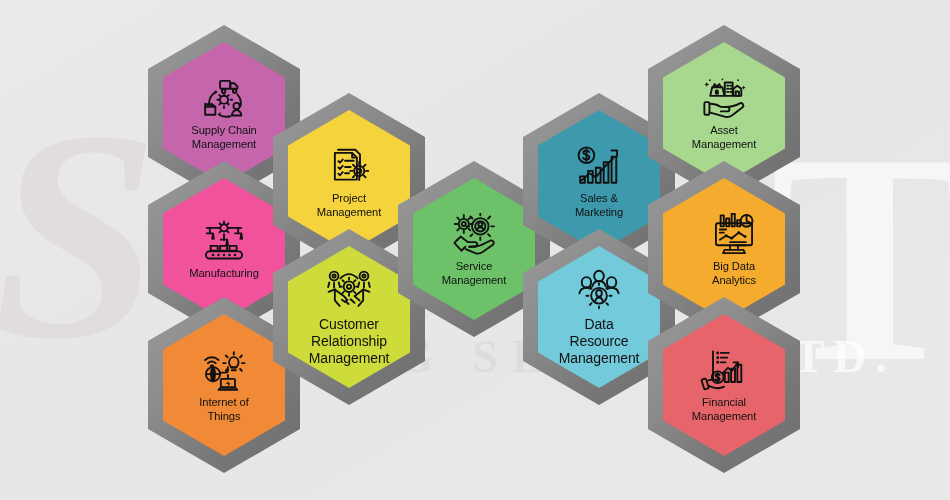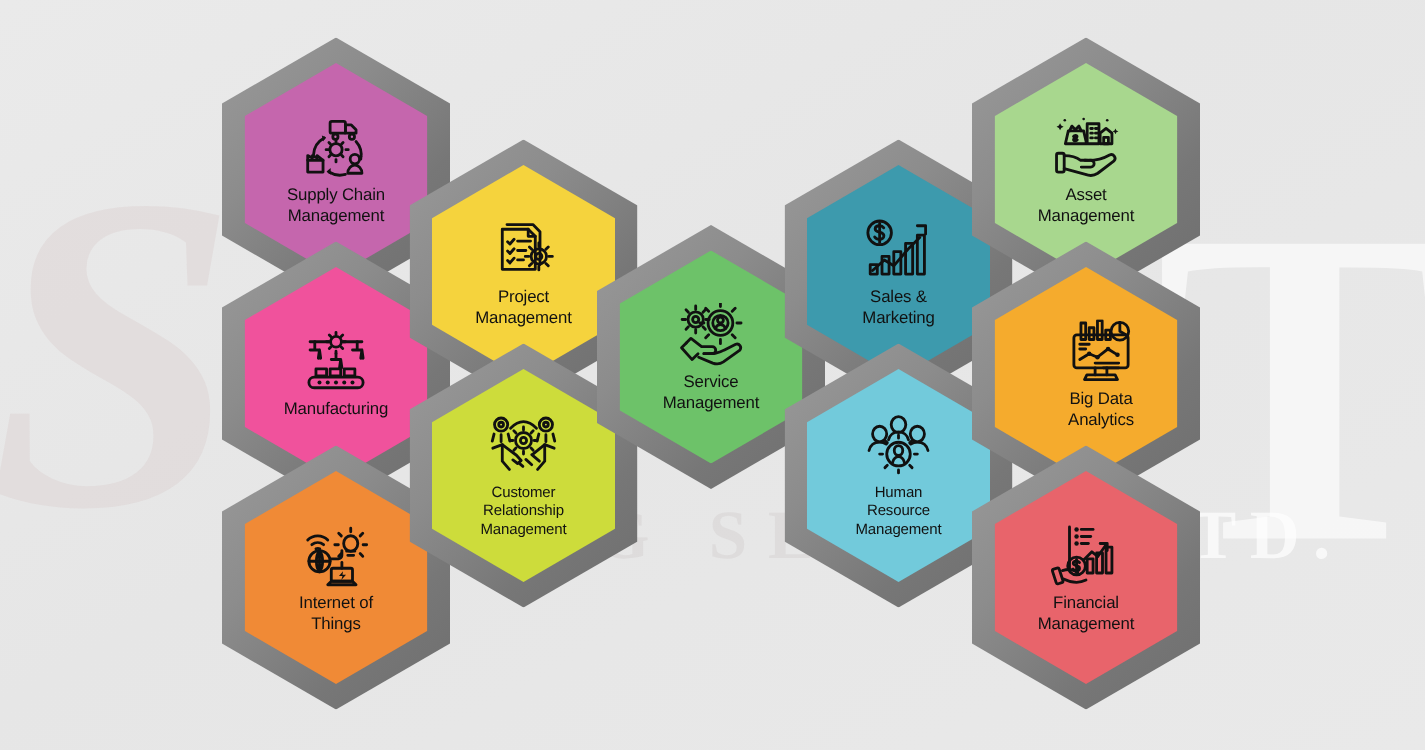--- a/index.html
+++ b/index.html
@@ -56,21 +56,21 @@
   .ico{
     width:52px;height:44px;display:block;margin-bottom:3px;
     flex:0 0 auto;
   }
   .ico svg{display:block;width:100%;height:100%;}
   .lbl{
     font-size:11.2px;font-weight:400;line-height:1.22;
     color:#111111;text-align:center;letter-spacing:-0.1px;
     white-space:pre-line;
   }
-  .lbl.sm{font-size:10px;}
+  .lbl.sm{font-size:14px;}
 </style>
 </head>
 <body>
 
 <div id="stage">
 
   <div class="wm wm-s">S</div>
   <div class="wm wm-t">T</div>
   <div class="wm wm-mid">NG SE</div>
   <div class="wm wm-ltd">LTD.</div>
@@ -195,21 +195,21 @@
           <path d="M28 41.5l3.5 3M34 38.5l5 4.5M39 34.5l6.5 5.5"></path>
           <path d="M14 26v14l6 7M50 26v14l-6 7"></path>
         </svg>
       </span>
       <span class="lbl sm">Customer
 Relationship
 Management</span>
     </div>
   </div>
 
-  <div class="cell" id="c5" style="left: 398px; top: 150px;">
+  <div class="cell" id="c5" style="left: 398px; top: 161px;">
     <div class="hex-back"></div>
     <div class="hex-front" id="f5" style="background: rgb(109, 194, 105);">
       <span class="ico">
         <svg viewBox="0 0 64 56" fill="none" stroke="#111" stroke-width="2.4" stroke-linecap="round" stroke-linejoin="round">
           <circle cx="19" cy="14" r="6.5"></circle>
             <circle cx="19" cy="14" r="2.6"></circle>
           <path d="M19 5.5v-3M19 22.5v3M10.5 14h-3M27.5 14h3M12.8 7.8l-2-2M25.2 20.2l2 2M25.2 7.8l2-2M12.8 20.2l-2 2"></path>
           <circle cx="40" cy="17" r="10.5"></circle>
             <circle cx="40" cy="17" r="6.5"></circle>
           <circle cx="40" cy="14.5" r="2.5"></circle>
@@ -257,21 +257,21 @@
           <ellipse cx="16" cy="17" rx="6" ry="6.6"></ellipse>
           <path d="M7 31c1-4.4 4.3-7.2 9-7.2 2.2 0 4.1.6 5.6 1.7"></path>
           <ellipse cx="48" cy="17" rx="6" ry="6.6"></ellipse>
           <path d="M57 31c-1-4.4-4.3-7.2-9-7.2-2.2 0-4.1.6-5.6 1.7"></path>
           <circle cx="32" cy="34" r="10"></circle>
           <path d="M32 20.5v-2.5M32 47.5v2.5M18.5 34H16M48 34h-2.5M22.5 24.5l-2-2M41.5 43.5l2 2M41.5 24.5l2-2M22.5 43.5l-2 2"></path>
           <ellipse cx="32" cy="31" rx="3.6" ry="4.2"></ellipse>
           <path d="M27 41c.9-3 2.7-4.8 5-4.8s4.1 1.8 5 4.8"></path>
         </svg>
       </span>
-      <span class="lbl sm">Human
+      <span class="lbl sm">Data
 Resource
 Management</span>
     </div>
   </div>
 
   <div class="cell" id="c8" style="left: 648px; top: 25px;">
     <div class="hex-back"></div>
     <div class="hex-front" id="f8" style="background: rgb(168, 215, 142); align-items: center;">
       <span class="ico">
         <svg viewBox="0 0 64 56" fill="none" stroke="#111" stroke-width="2.4" stroke-linecap="round" stroke-linejoin="round">

